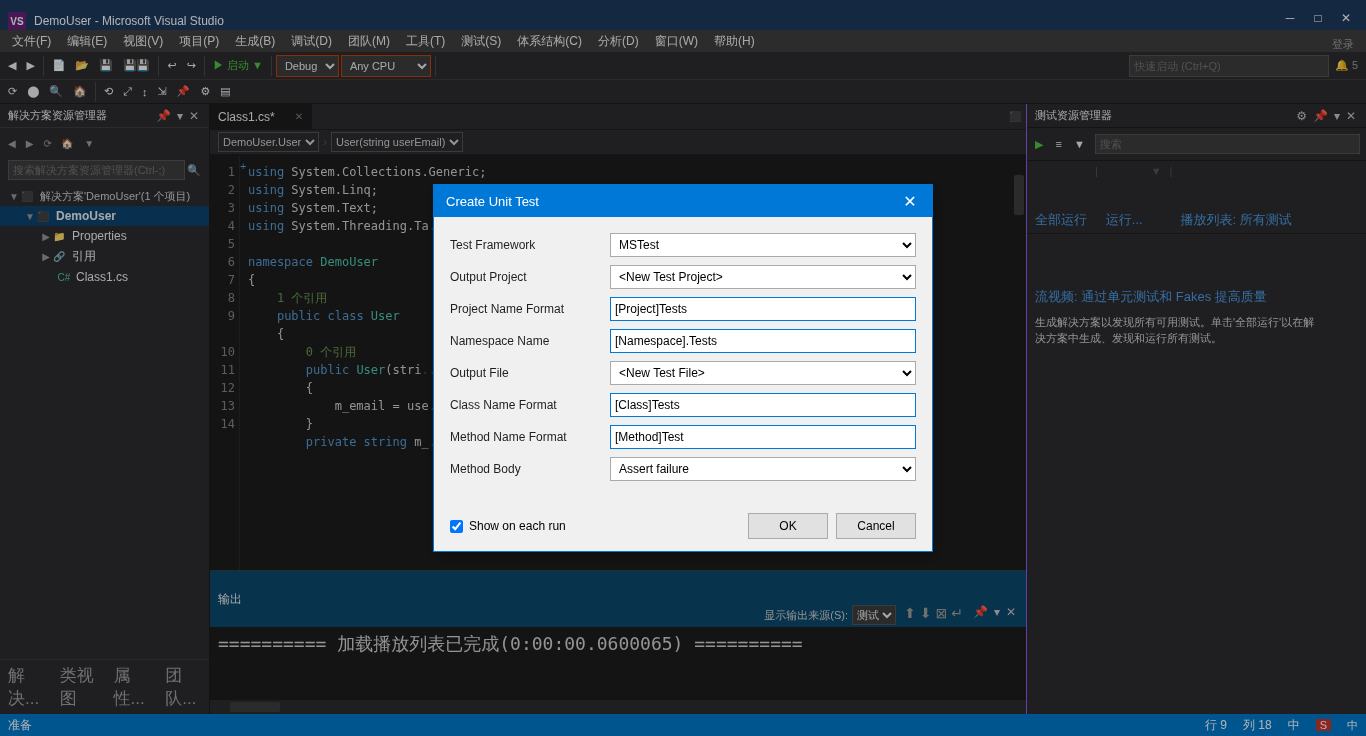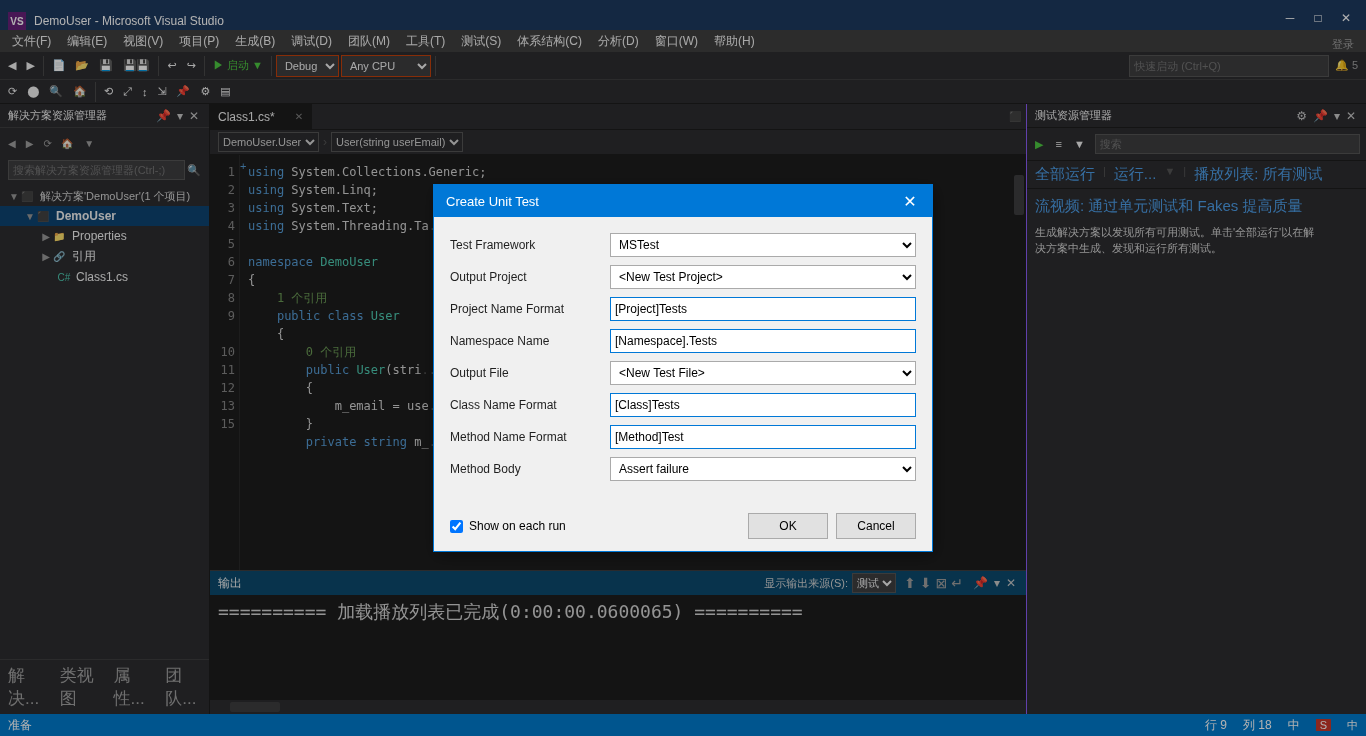--- a/index.html
+++ b/index.html
@@ -96,21 +96,21 @@
     ::-webkit-scrollbar-thumb { background: #3e3e40; }
 
     .statusbar { background: #007acc; }
     .panel-toolbar-icons { display: flex; gap: 2px; }
     .panel-icon { color: #c8c8c8; font-size: 12px; cursor: pointer; padding: 0 2px; }
 
     
     .rp-header { background: #2d2d30; color: #f1f1f1; padding: 4px 8px; font-size: 11px; display: flex; align-items: center; justify-content: space-between; border-bottom: 1px solid #1e1e1e; }
     .rp-search { padding: 4px; }
     .rp-search input { width: 100%; background: #3e3e40; border: 1px solid #555; color: #f1f1f1; height: 22px; padding: 0 4px; font-size: 11px; }
-    .rp-link { color: #4d9ee8; text-decoration: none; cursor: pointer; font-size: 15px; }
+    .rp-link { color: #4d9ee8; text-decoration: none; cursor: pointer; font-size: 13px; margin-top: 46px; }
   </style>
 </head>
 <body>
 
 <div class="title-bar">
   <div class="title-bar-left">
     <div class="title-bar-logo">VS</div>
     <span>DemoUser - Microsoft Visual Studio</span>
   </div>
   <div class="title-bar-right">
@@ -275,21 +275,21 @@
         <div>5</div>
         <div>6</div>
         <div>7</div>
         <div>8</div>
         <div>9</div>
         <div>&nbsp;</div>
         <div>10</div>
         <div>11</div>
         <div>12</div>
         <div>13</div>
-        <div>15</div>
+        <div>14</div>
       </div>
       <div class="code-content"><span class="kw">using</span> System.Collections.Generic;
 <span class="kw">using</span> System.Linq;
 <span class="kw">using</span> System.Text;
 <span class="kw">using</span> System.Threading.Ta<span style="color:#555;">...</span>
 
 <span class="kw">namespace</span> <span class="type">DemoUser</span>
 {
     <span style="color:#6a9955;">1 个引用</span>
     <span class="kw">public class</span> <span class="type">User</span>
@@ -305,21 +305,21 @@
       <div style="position:absolute;right:0;top:0;bottom:0;width:14px;background:#1e1e1e;">
         <div style="width:10px;height:40px;background:#3e3e40;border-radius:2px;margin:20px 2px;"></div>
       </div>
     </div>
 
     <div style="position:absolute;left:240px;top:160px;color:#569cd6;font-size:11px;cursor:pointer;">+</div>
 
     <div class="output-panel">
       <div class="output-header">
         <span>输出</span>
-        <div style="display:flex;align-items:center;gap:8px;">
+        <div style="display:flex;align-items:flex-start;gap:8px;margin-top:32px;">
           <div class="output-controls">
             <span style="color:#d4d4d4;font-size:11px;">显示输出来源(S):</span>
             <select style="background:#3e3e40;border:1px solid #555;color:#f1f1f1;height:20px;font-size:11px;">
               <option>测试</option>
             </select>
           </div>
           <div class="output-toolbar-icons">
             <span class="output-icon">⬆</span>
             <span class="output-icon">⬇</span>
             <span class="output-icon">⊠</span>

